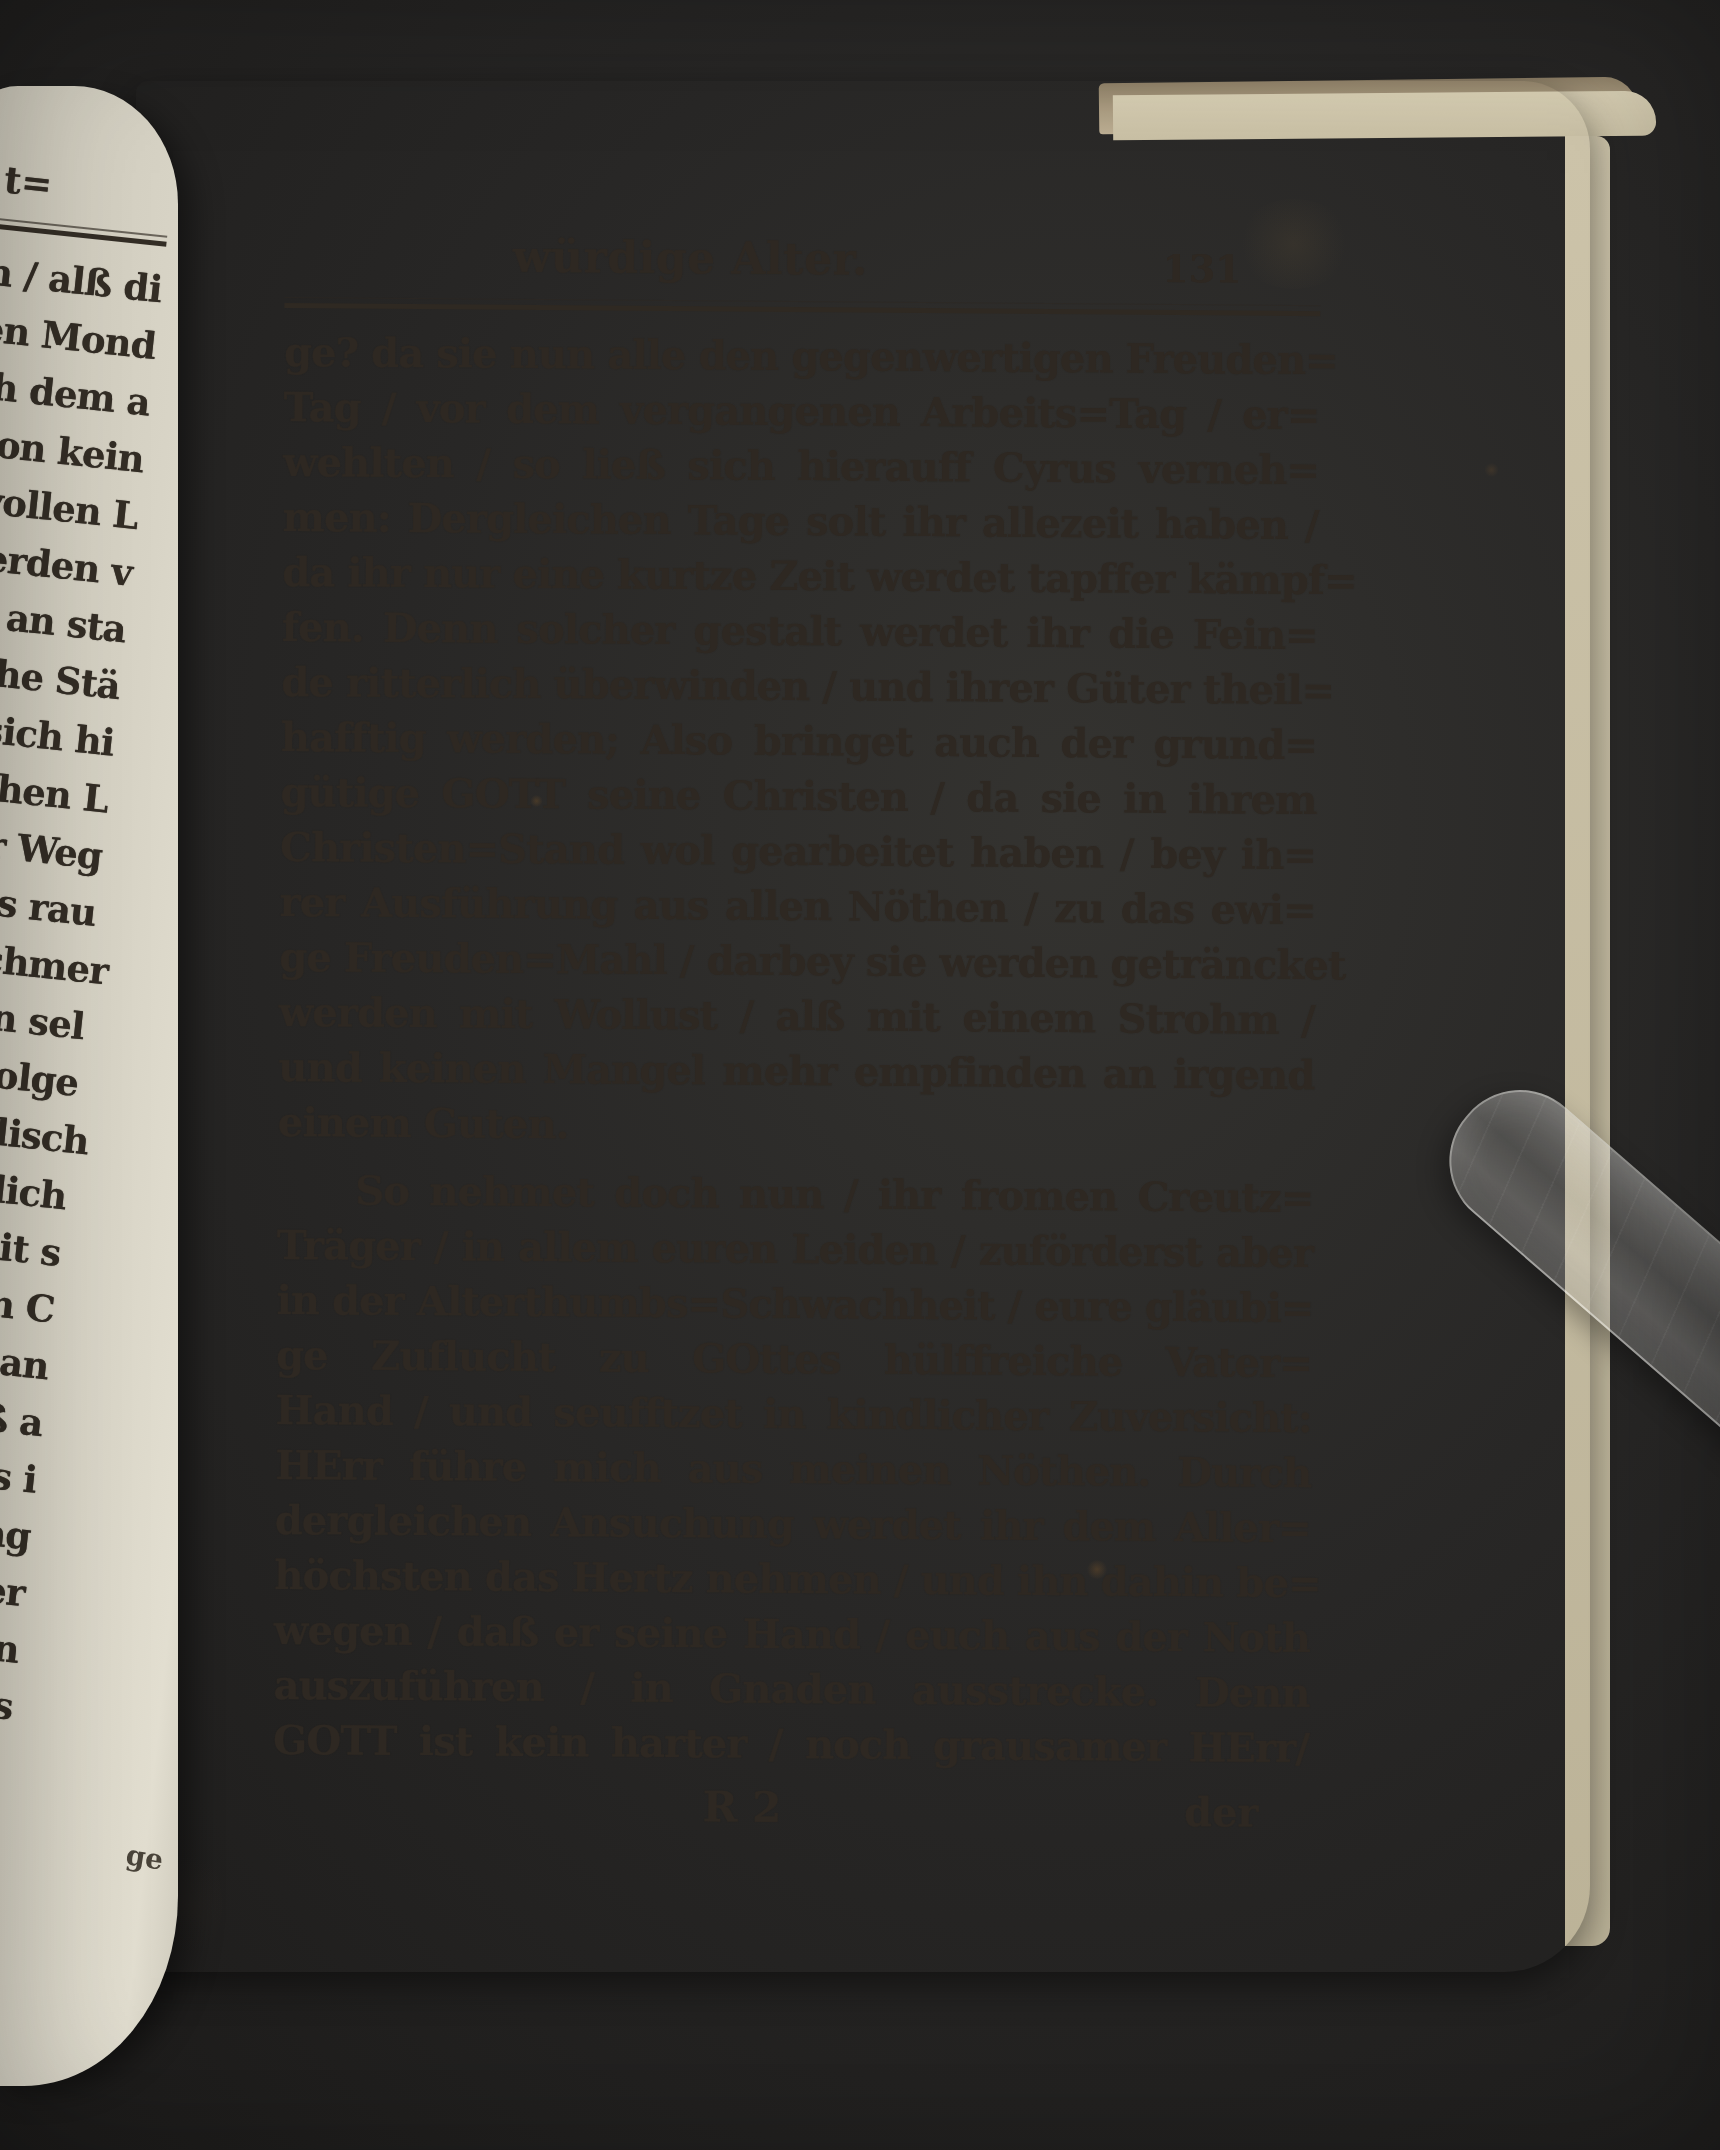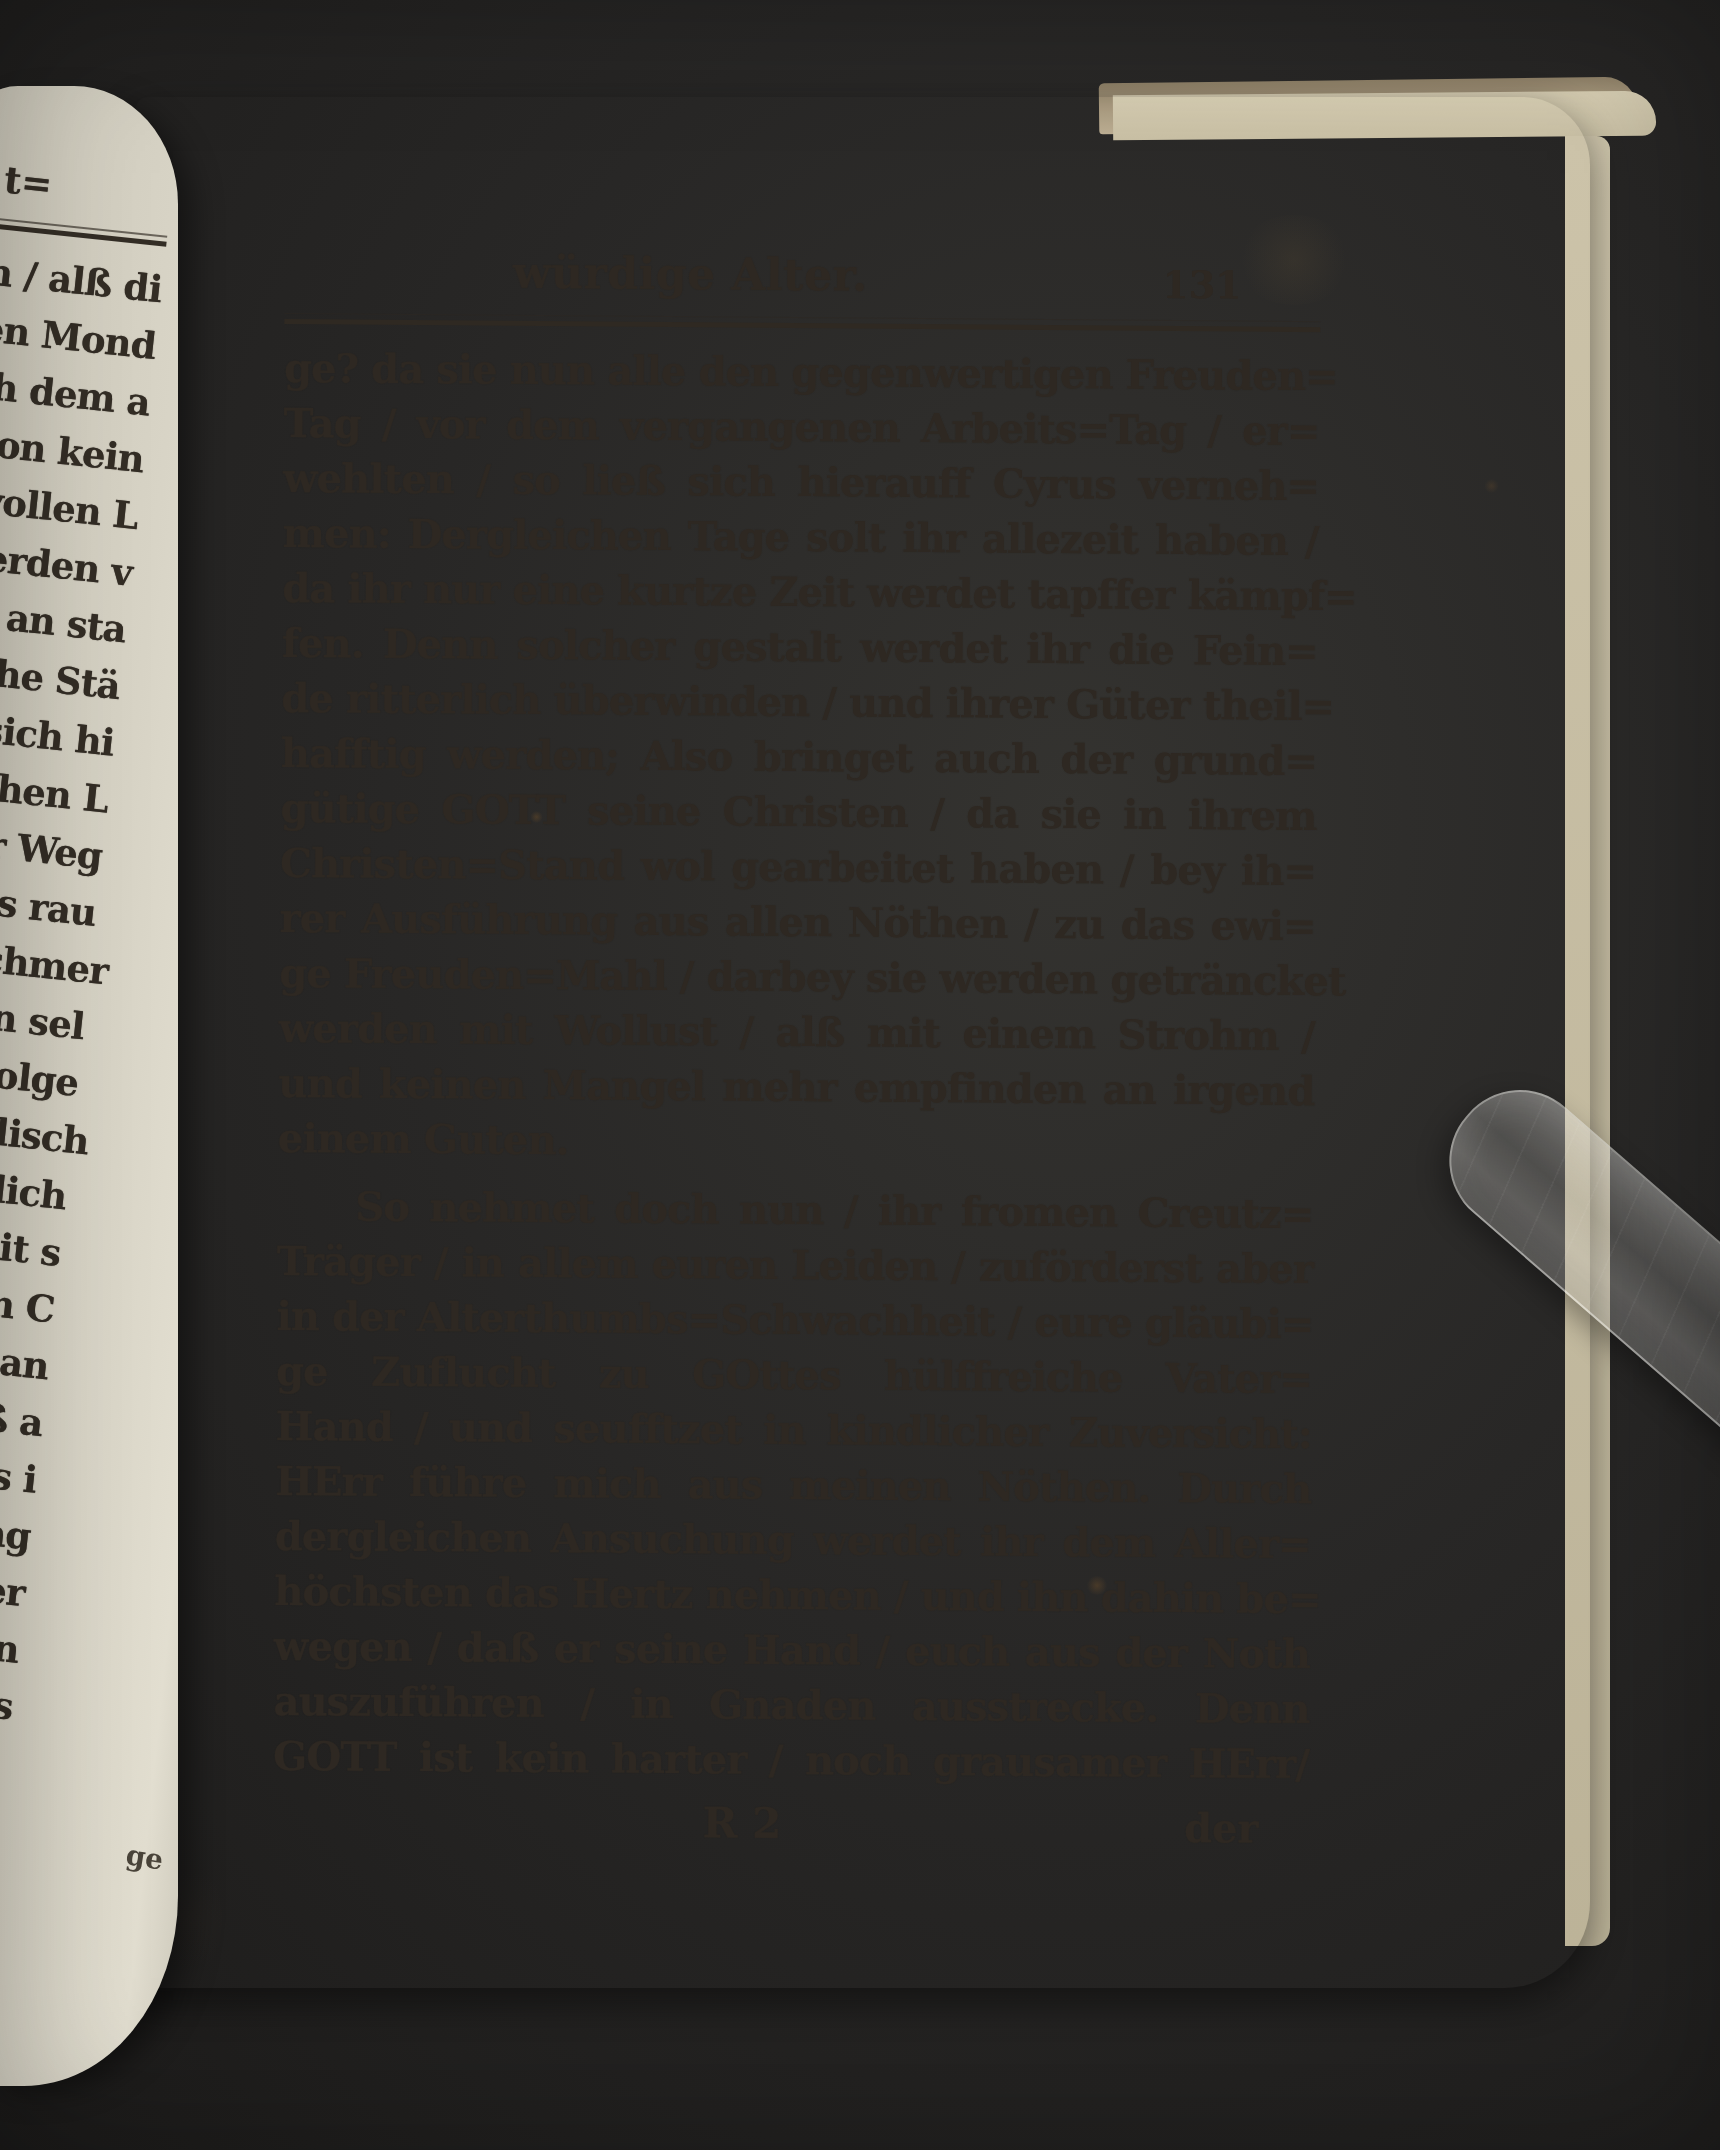--- a/index.html
+++ b/index.html
@@ -11,21 +11,21 @@
   .edge-tan{position:absolute;left:1099px;top:80px;width:538px;height:51px;z-index:1;
     background:linear-gradient(180deg,#8f8168,#ac9d82 55%,#bcae93);
     border-radius:5.4px 32px 11.8px 3.6px;transform:rotate(-0.7deg);}
   .edge-pale{position:absolute;left:1113px;top:93px;width:543px;height:45px;z-index:1;
     background:linear-gradient(180deg,#d6cdb2,#c8bfa4);
     border-radius:0 41px 18px 0;transform:rotate(-0.5deg);}
   .edge-right{position:absolute;left:1565px;top:136px;width:45px;height:1810px;z-index:1;
     background:linear-gradient(180deg,#cdc4aa,#bdb499);border-radius:0 13.6px 18px 0;}
 
   
-  .main-page{position:absolute;left:136px;top:97px;width:1454px;height:1891px;z-index:2;
+  .main-page{position:absolute;left:136px;top:81px;width:1454px;height:1891px;z-index:2;
     border-radius:11.8px 68px 86px 13.6px;
     background:
       radial-gradient(ellipse 407px 317px at 85% 8%, rgba(215,200,160,0.18), rgba(0,0,0,0) 70%),
       linear-gradient(90deg, rgba(120,105,75,0.30) 0%, rgba(120,105,75,0.10) 7%, rgba(0,0,0,0) 16%),
       linear-gradient(180deg, #efe9d6 0%, #ebe4cf 40%, #e9e2cc 75%, #e5decby 100%),
       #eae3ce;
     box-shadow:0 13.6px 36px rgba(0,0,0,0.45);}
   .spot{position:absolute;border-radius:50%;}
   .s1{left:950px;top:1479px;width:22px;height:19px;background:radial-gradient(circle,rgba(146,98,44,0.30),rgba(146,98,44,0) 70%);}
   .s2{left:394px;top:714px;width:12.7px;height:11.8px;background:radial-gradient(circle,rgba(150,100,40,0.28),rgba(150,100,40,0) 70%);}

